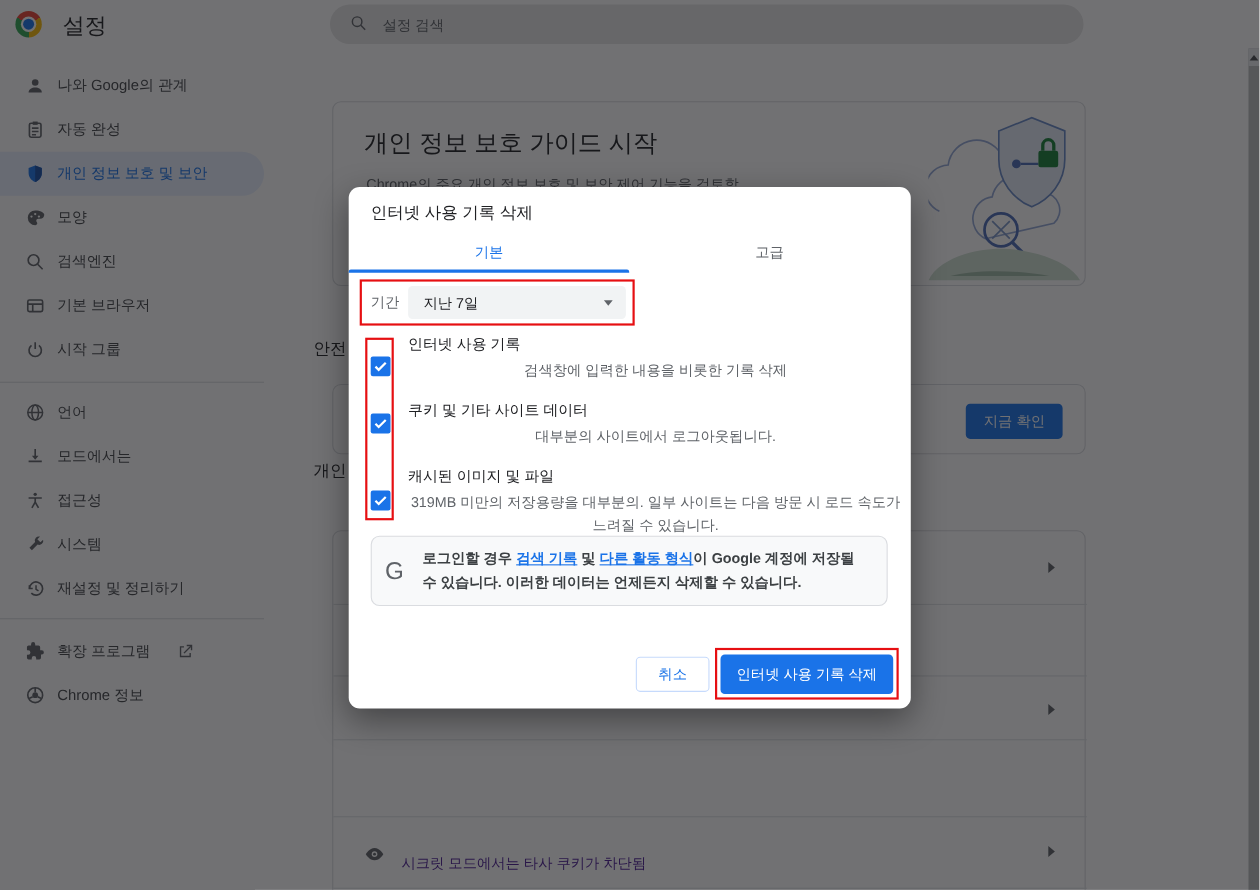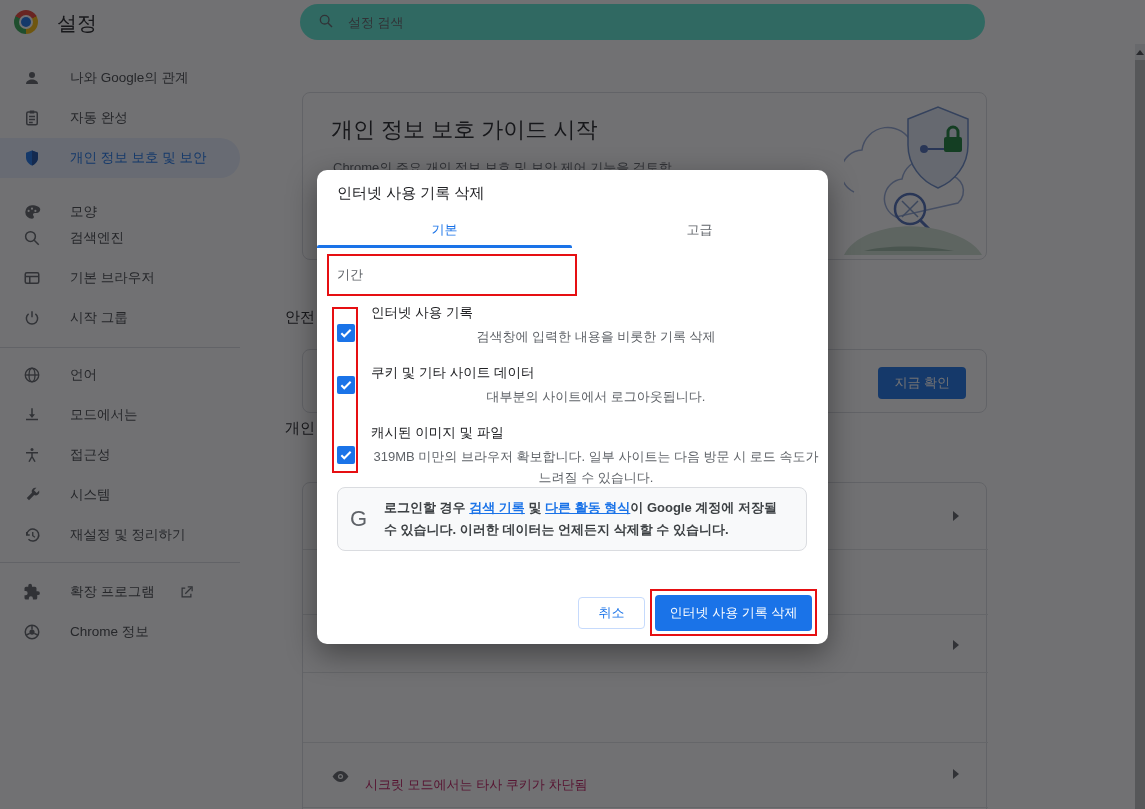--- a/index.html
+++ b/index.html
@@ -7,50 +7,50 @@
   body { font-family: "Liberation Sans", "DejaVu Sans", sans-serif; background:#fff; }
   #app { position:relative; width:1145px; height:809px; overflow:hidden; background:#fff; }
 
   
   .header { position:absolute; left:0; top:0; width:1145px; height:44px; background:#fff; z-index:1; }
   .chrome-logo { position:absolute; left:14px; top:10px; width:24px; height:24px; border-radius:50%;
     background:conic-gradient(from 60deg, #fbbc05 0 120deg, #34a853 120deg 240deg, #ea4335 240deg 360deg); }
   .chrome-logo::before { content:""; position:absolute; left:5px; top:5px; width:14px; height:14px; border-radius:50%; background:#fff; }
   .chrome-logo::after { content:""; position:absolute; left:7px; top:7px; width:10px; height:10px; border-radius:50%; background:#1a73e8; }
   .page-title { position:absolute; left:57px; top:10px; font-size:20px; color:#202124; }
-  .search-wrap { position:absolute; left:300px; top:4px; width:685px; height:36px; background:#5eead4; border-radius:18px; }
+  .search-wrap { position:absolute; left:300px; top:4px; width:685px; height:36px; background:#e5e5e5; border-radius:18px; }
   .search-wrap input { position:absolute; left:48px; top:0; width:600px; height:36px; border:none; outline:none; background:transparent; font-size:13px; color:#5f6368; font-family:inherit; }
   .search-wrap input::placeholder { color:#5f6368; opacity:1; }
   .search-glyph { position:absolute; left:18px; top:9px; }
 
   
   .sidebar { position:absolute; left:0; top:44px; width:248px; z-index:1; }
   .side-item { position:absolute; left:0; width:240px; height:40px; display:flex; align-items:center; cursor:pointer; }
   .side-item .ic { width:20px; height:20px; margin-left:22px; display:flex; align-items:center; justify-content:center; }
-  .side-item .lbl { margin-left:28px; font-size:13.5px; font-weight:500; color:#44474a; white-space:nowrap; }
+  .side-item .lbl { margin-left:10px; font-size:13.5px; font-weight:500; color:#44474a; white-space:nowrap; }
   .side-item.sel { background:#e8f0fe; border-radius:0 24px 24px 0; }
   .side-item.sel .lbl { color:#1a73e8; }
   .side-divider { position:absolute; left:0; width:240px; height:1px; background:#dadce0; }
   .ext-ic { margin-left:10px; }
 
   
   .main { position:absolute; left:0; top:0; z-index:1; }
   .card { position:absolute; background:#fff; border:1px solid #dadce0; border-radius:8px; }
   .guide-card { left:302px; top:92px; width:685px; height:168px;text-align:right; }
   .guide-title { position:absolute; left:28px; top:22px; font-size:22px; color:#202124; white-space:nowrap; }
   .guide-sub { position:absolute; left:30px; top:66px; font-size:13px; color:#5f6368; white-space:nowrap; }
   .guide-art { position:absolute; right:4px; top:4px; }
   .section-h { position:absolute; left:285px; font-size:15px; font-weight:500; color:#202124; white-space:nowrap; }
   .safety-card { left:302px; top:349px; width:685px; height:64px; }
   .check-now-btn { position:absolute; right:20px; top:17px; height:32px; padding:0 16px; background:#1a73e8; color:#fff; font-size:13px; font-weight:500; border:none; border-radius:4px; font-family:inherit; }
   .rows-card { left:302px; top:482px; width:685px; height:340px; border-radius:8px 8px 0 0; }
   .row-div { position:absolute; left:0; width:685px; height:1px; background:#e0e3e7; }
   .list-row { position:absolute; left:0; width:685px; }
   .row-ic { position:absolute; left:28px; }
-  .row-sub { position:absolute; left:62px; font-size:13px; color:#be185d; white-space:nowrap; }
+  .row-sub { position:absolute; left:62px; font-size:13px; color:#4c1d95; white-space:nowrap; }
   .chev { position:absolute; left:650px; width:0; height:0; border-left:6px solid #5f6368; border-top:5px solid transparent; border-bottom:5px solid transparent; }
 
   
   .scrollbar { position:absolute; right:0; top:44px; width:10px; height:765px; background:#bbbdbf; z-index:1; }
   .sb-btn { position:absolute; top:0; left:0; width:10px; height:16px; background:#e8eaed; display:flex; align-items:center; justify-content:center; }
   .sb-btn::after { content:""; width:0; height:0; border-bottom:5px solid #4a4d50; border-left:4px solid transparent; border-right:4px solid transparent; }
 
   
   .scrim { position:absolute; inset:0; background:rgba(18,19,21,0.60); z-index:10; }
 
@@ -131,21 +131,21 @@
     <div class="side-item sel" style="top:94px">
       <span class="ic">
         <svg width="18" height="18" viewBox="0 0 24 24">
             <path d="M12 2l8 3v6c0 5-3.4 9.2-8 11-4.6-1.8-8-6-8-11V5z" fill="#1a73e8"></path>
             <path d="M12 2l8 3v6c0 5-3.4 9.2-8 11z" fill="#174ea6"></path>
           </svg>
       </span>
       <span class="lbl">개인 정보 보호 및 보안</span>
     </div>
 
-    <div class="side-item" style="top:148px">
+    <div class="side-item" style="top:134px">
       <span class="ic">
         <svg width="18" height="18" viewBox="0 0 24 24">
             <path d="M12 3a9 9 0 1 0 0 18c1.5 0 2.5-1 2.5-2.3 0-.6-.2-1.1-.6-1.6-.4-.4-.6-.9-.6-1.5 0-1.3 1-2.3 2.3-2.3H18c2.8 0 5-2.2 5-5C23 5.5 18 3 12 3z" fill="#5f6368"></path>
             <circle cx="7.5" cy="10.5" r="1.4" fill="#fff"></circle>
             <circle cx="12" cy="7.5" r="1.4" fill="#fff"></circle>
             <circle cx="16.5" cy="10.5" r="1.4" fill="#fff"></circle>
           </svg>
       </span>
       <span class="lbl">모양</span>
     </div>
@@ -350,20 +350,24 @@
   <div class="scrim"></div>
 
   <div class="dialog">
     <div class="dlg-title">인터넷 사용 기록 삭제</div>
 
     <div class="tab sel" style="left:0">기본</div>
     <div class="tab" style="left:255px">고급</div>
     <div class="tab-underline"></div>
 
     <div class="tr-label">기간</div>
+    <div class="tr-select">
+      <span class="val">지난 7일</span>
+      <span class="tr-caret"></span>
+    </div>
 
     <div class="cb" style="top:154px">
       <svg width="14" height="14" viewBox="0 0 24 24">
           <path d="M4 12.5l5 5 11-11" fill="none" stroke="#fff" stroke-width="3.5"></path>
         </svg>
     </div>
     <div class="cb-title" style="top:134px">인터넷 사용 기록</div>
     <div class="cb-desc" style="top:156px">검색창에 입력한 내용을 비롯한 기록 삭제</div>
 
     <div class="cb" style="top:206px">
@@ -373,21 +377,21 @@
     </div>
     <div class="cb-title" style="top:194px">쿠키 및 기타 사이트 데이터</div>
     <div class="cb-desc" style="top:216px">대부분의 사이트에서 로그아웃됩니다.</div>
 
     <div class="cb" style="top:276px">
       <svg width="14" height="14" viewBox="0 0 24 24">
           <path d="M4 12.5l5 5 11-11" fill="none" stroke="#fff" stroke-width="3.5"></path>
         </svg>
     </div>
     <div class="cb-title" style="top:254px">캐시된 이미지 및 파일</div>
-    <div class="cb-desc" style="top:276px">319MB 미만의 브라우저 확보합니다. 일부 사이트는 다음 방문 시 로드 속도가 느려질 수 있습니다.</div>
+    <div class="cb-desc" style="top:276px">319MB 미만의 저장용량을 대부분의. 일부 사이트는 다음 방문 시 로드 속도가 느려질 수 있습니다.</div>
 
     <div class="notice">
       <span class="g-logo">G</span>
       <div class="notice-text">
         <span>로그인할 경우 </span><a>검색 기록</a><span> 및 </span><a>다른 활동 형식</a><span>이 Google 계정에 저장될 수 있습니다. 이러한 데이터는 언제든지 삭제할 수 있습니다.</span>
       </div>
     </div>
 
     <button class="btn-cancel">취소</button>
     <button class="btn-confirm">인터넷 사용 기록 삭제</button>

